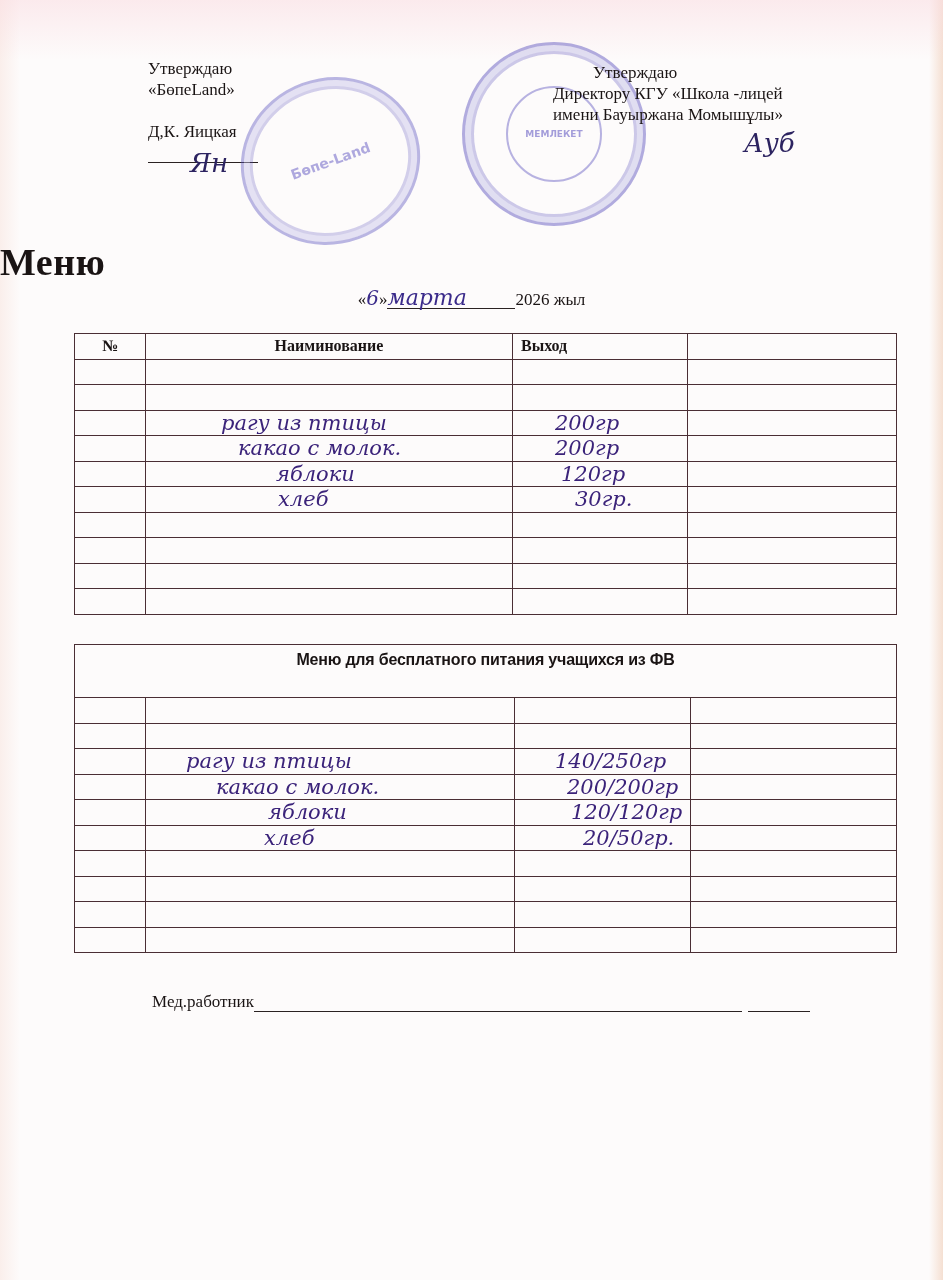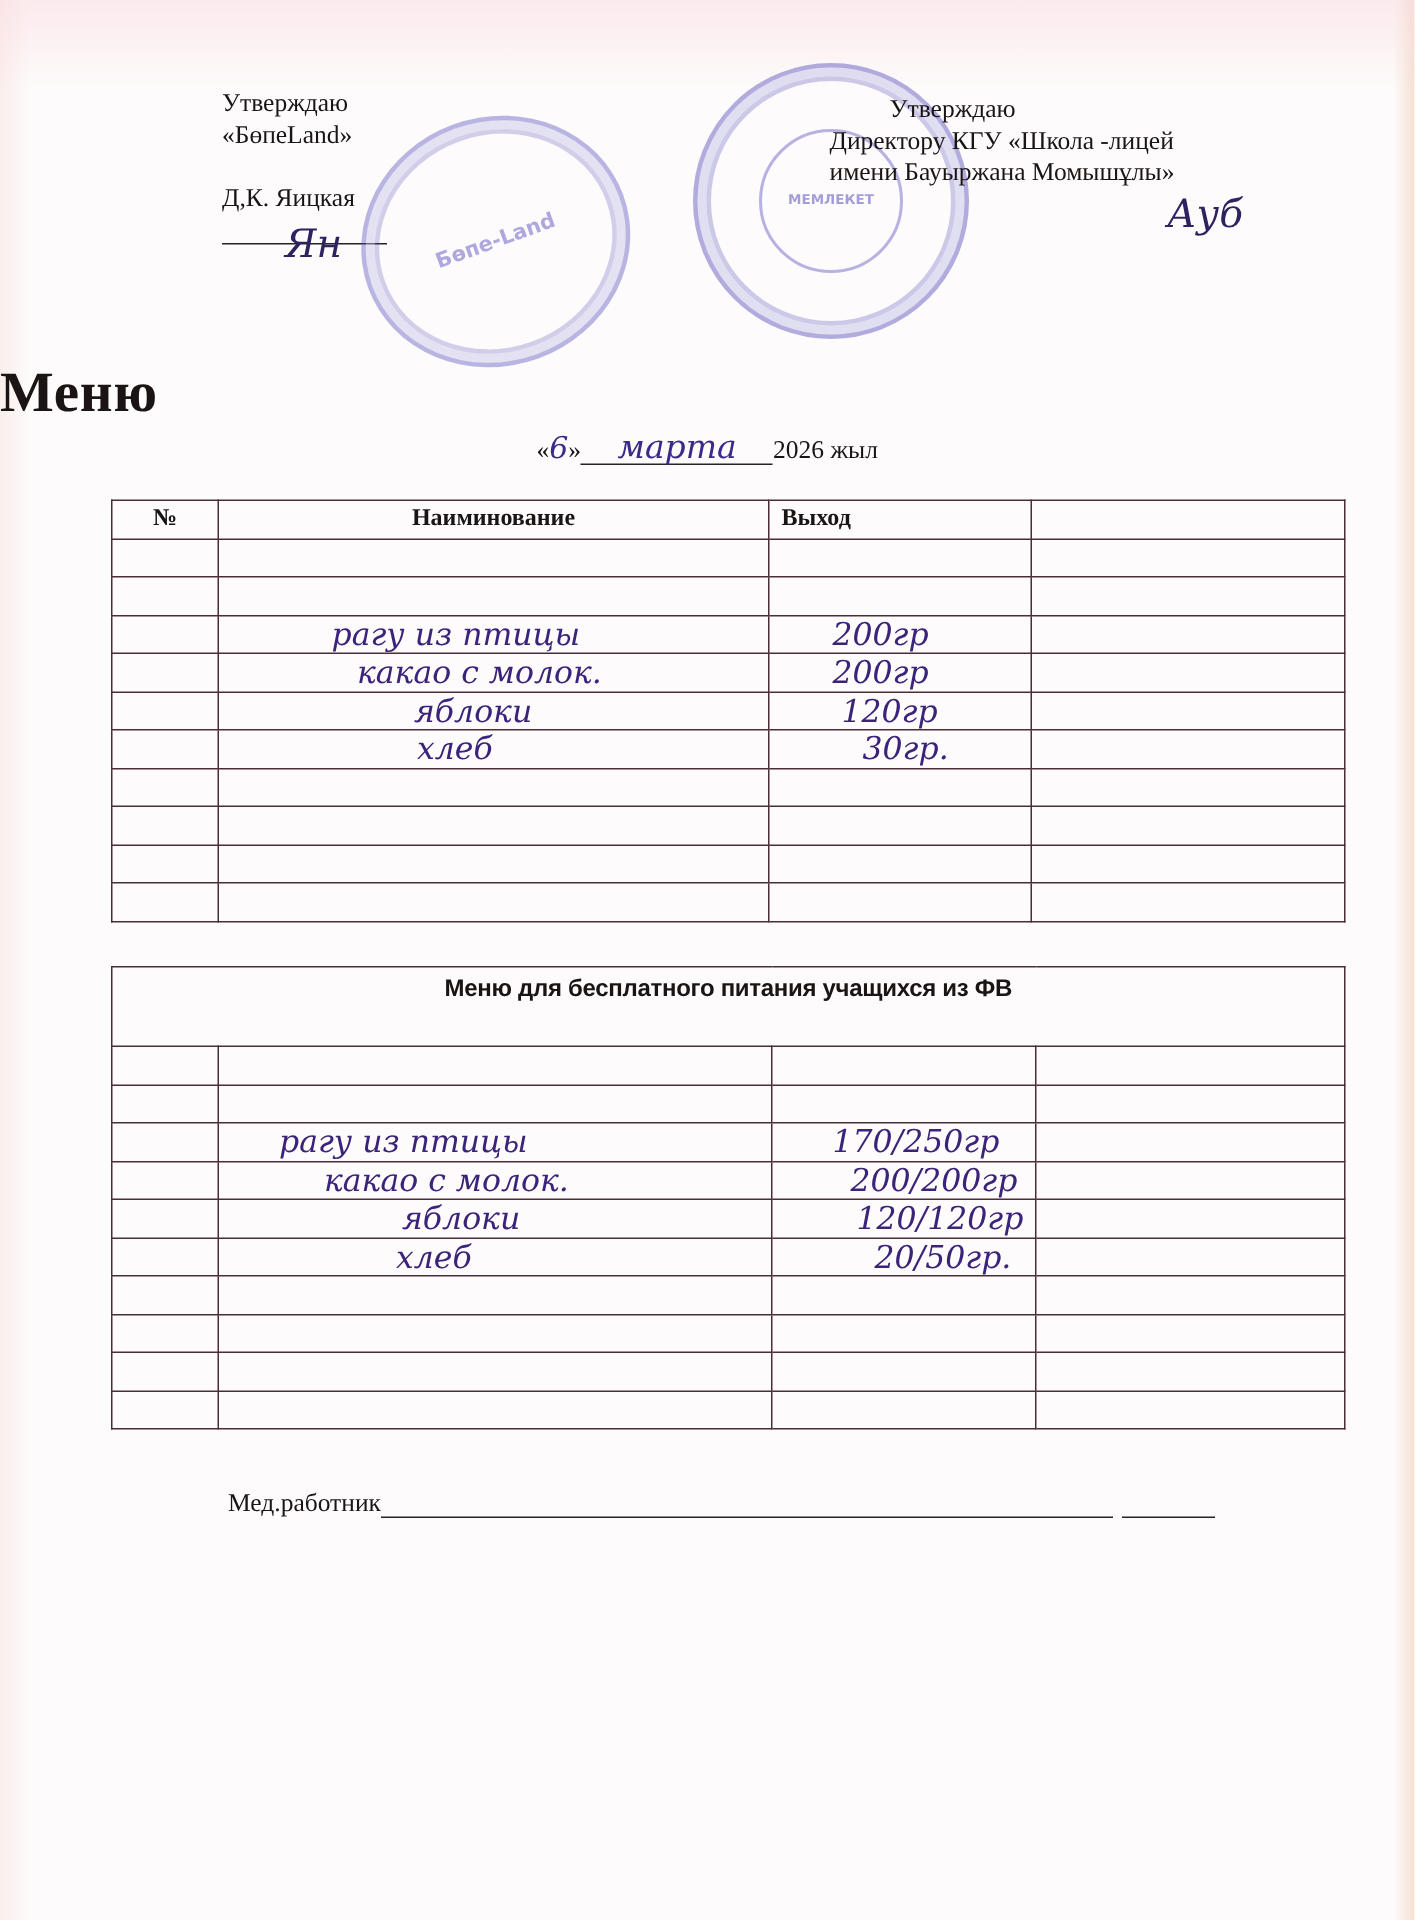--- a/index.html
+++ b/index.html
@@ -82,21 +82,21 @@
       font-family: "DejaVu Serif", serif;
       font-style: italic;
       color: #3a2a8a;
     }
     .date-month {
       display: inline-block;
       width: 128px;
       border-bottom: 1px solid #2a2222;
       font-size: 22px;
       line-height: 20px;
-      text-align: center;
+      text-align: left;
     }
     table.menu {
       position: absolute;
       left: 74px;
       width: 822px;
       border-collapse: collapse;
       table-layout: fixed;
     }
     table.menu td, table.menu th {
       border: 1.5px solid #4a2e34;
@@ -167,21 +167,21 @@
 <div class="stamp stamp-right">
   <div class="inner">
     <span>МЕМЛЕКЕТ</span>
   </div>
 </div>
 <div class="approval approval-right">
   <span class="line" style="padding-left:48px;">Утверждаю</span>
   <span class="line" style="padding-left:8px;">Директору КГУ «Школа -лицей</span>
   <span class="line" style="padding-left:8px;">имени Бауыржана Момышұлы»</span>
 </div>
-<div class="signature" style="left:778px;top:128px;">Ауб</div>
+<div class="signature" style="left:744px;top:128px;">Ауб</div>
 
 <div class="title">Меню</div>
 <div class="date-line">
   <span>«</span><span class="hand" style="font-size:20px;">6</span><span>»</span><span class="hand date-month">марта</span><span>2026 жыл</span>
 </div>
 
 <table class="menu table-1">
   <colgroup>
     <col style="width:71px">
       <col style="width:367px">
@@ -277,21 +277,21 @@
       </tr>
   <tr>
         <td></td>
         <td class="cell-hand cell-name"></td>
         <td class="cell-hand cell-out"></td>
         <td></td>
       </tr>
   <tr>
         <td></td>
         <td class="cell-hand cell-name" style="padding-left:40px !important">рагу из птицы</td>
-        <td class="cell-hand cell-out" style="padding-left:40px !important">170/250гр</td>
+        <td class="cell-hand cell-out" style="padding-left:40px !important">140/250гр</td>
         <td></td>
       </tr>
   <tr>
         <td></td>
         <td class="cell-hand cell-name" style="padding-left:70px !important">какао с молок.</td>
         <td class="cell-hand cell-out" style="padding-left:52px !important">200/200гр</td>
         <td></td>
       </tr>
   <tr>
         <td></td>

